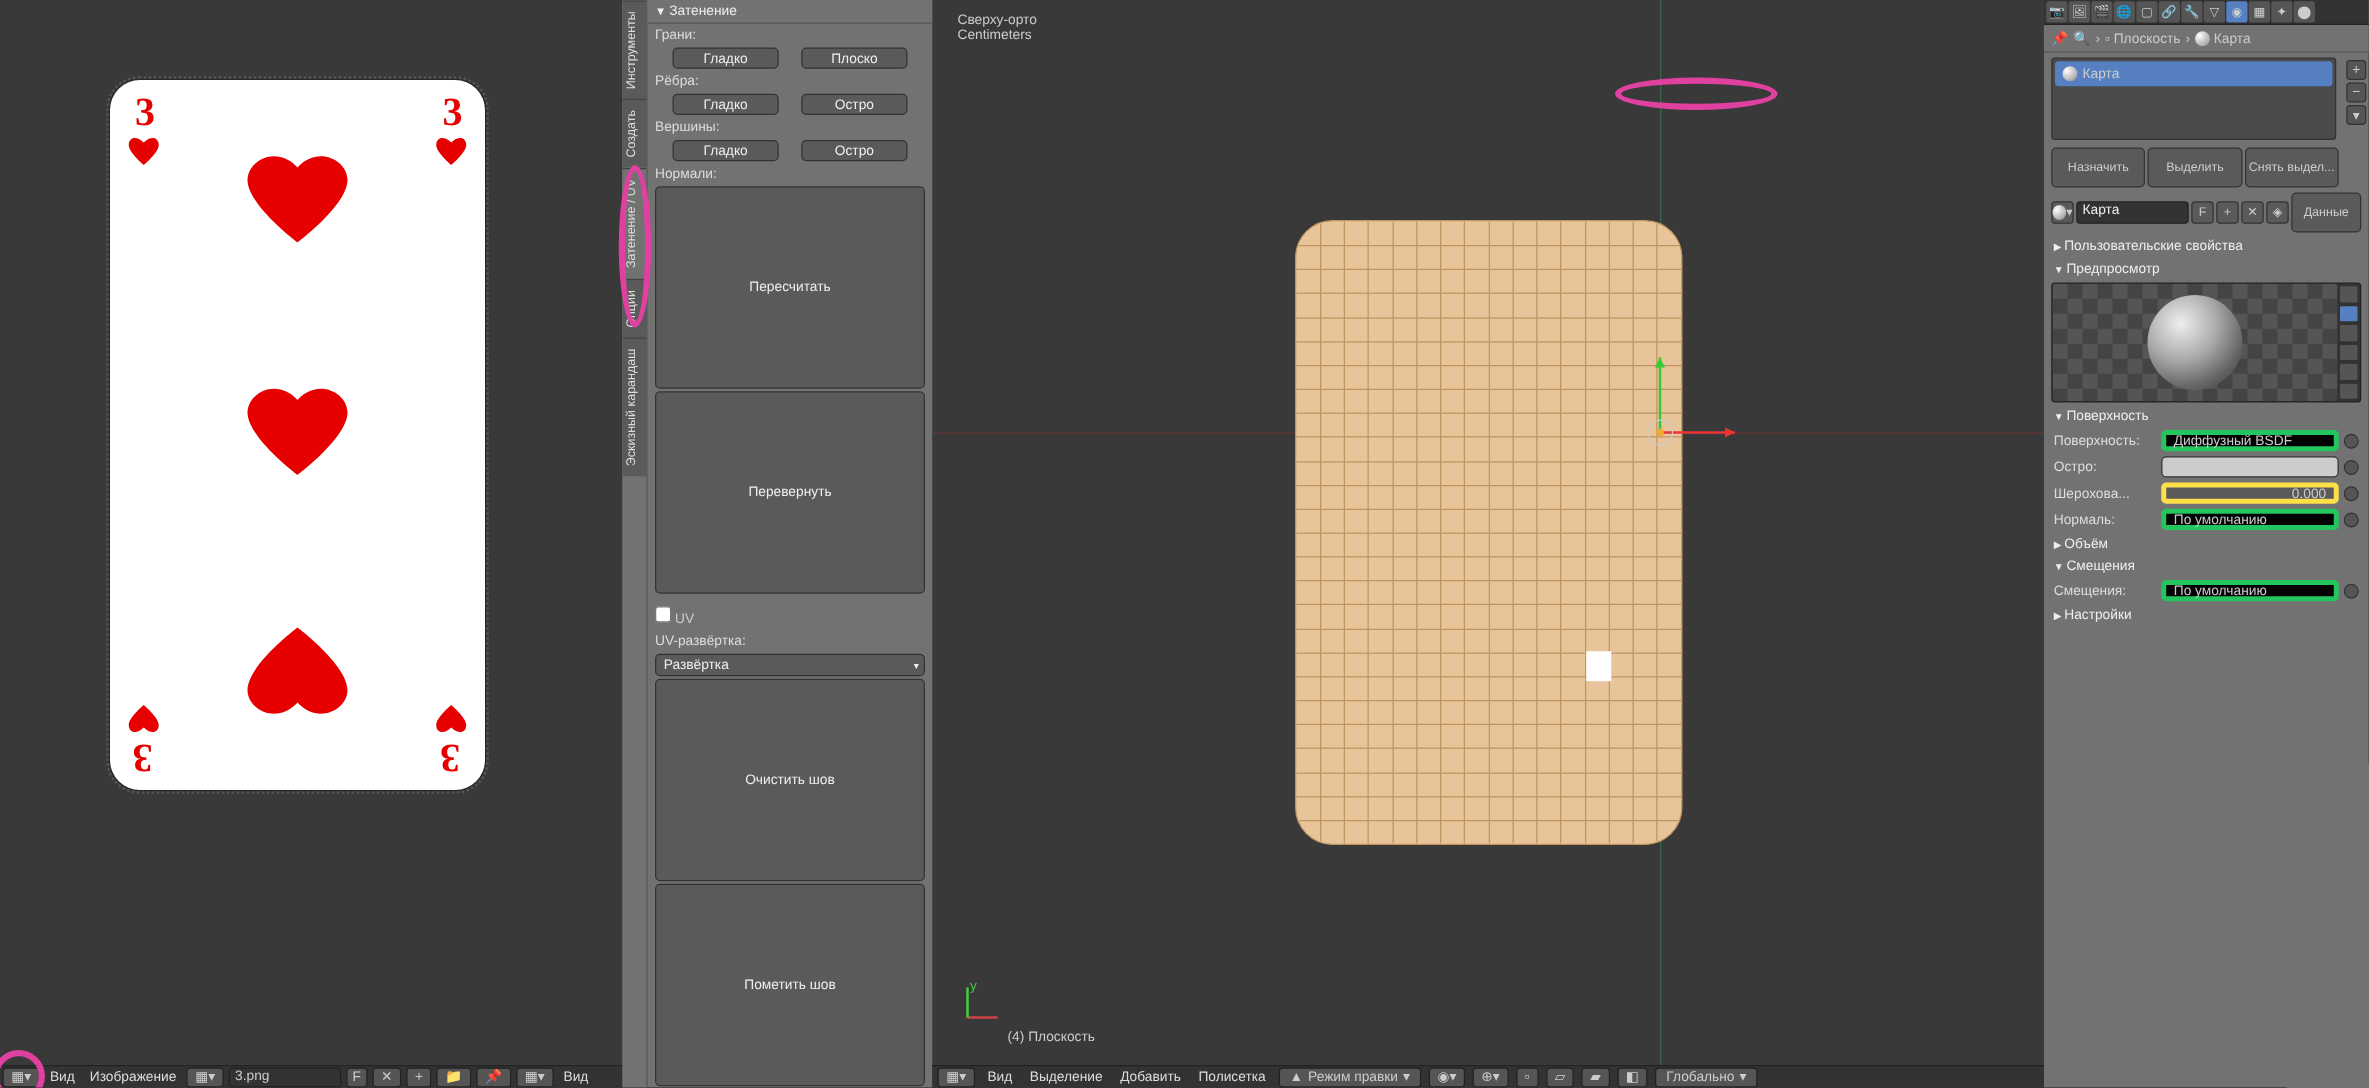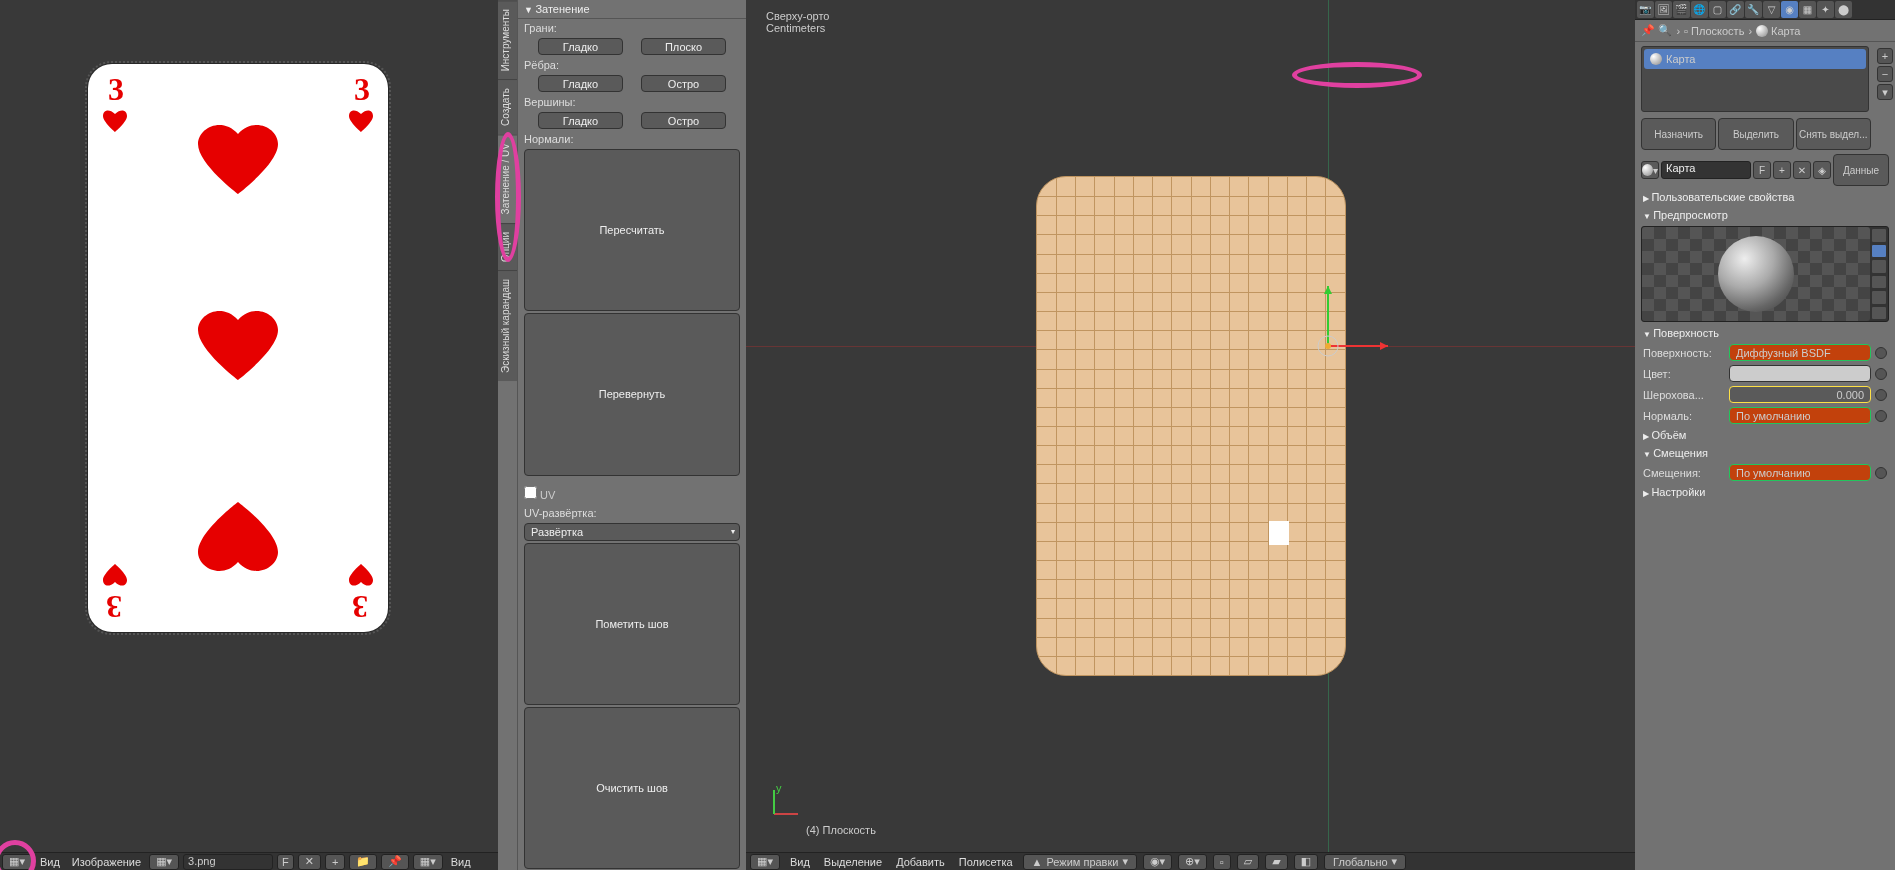--- a/index.html
+++ b/index.html
@@ -67,24 +67,24 @@
 .section-expand.collapsed::before{content:"▶ ";font-size:8px}
 .section-expand.expanded::before{content:"▼ ";font-size:8px}
 .preview-box{margin:2px 6px;height:96px;background:#333;border:1px solid #222;border-radius:3px;position:relative;display:flex}
 .preview-img{flex:1;background:repeating-conic-gradient(#444 0 90deg,#555 0 180deg) 0 0/24px 24px;position:relative;border-radius:3px;overflow:hidden}
 .sphere{position:absolute;left:50%;top:50%;transform:translate(-50%,-50%);width:76px;height:76px;border-radius:50%;background:radial-gradient(circle at 35% 30%,#eee,#aaa 40%,#666 70%,#333)}
 .preview-side{width:18px;display:flex;flex-direction:column;gap:1px;padding:1px}
 .pv-btn{flex:1;background:#555;border:1px solid #333;border-radius:2px;cursor:pointer}
 .pv-btn.active{background:#5680c2}
 .prop-row{display:flex;padding:2px 8px;align-items:center;gap:4px}
 .prop-label{width:82px;font-size:11px;color:#ddd;overflow:hidden;text-overflow:ellipsis;white-space:nowrap}
-.prop-val{flex:1;background:#c2410c;border:1px solid #22c55e;border-radius:4px;height:17px;display:flex;align-items:center;padding:0 6px;font-size:11px;cursor:pointer;position:relative}
+.prop-val{flex:1;background:#000000;border:4px solid #22c55e;border-radius:4px;height:17px;display:flex;align-items:center;padding:0 6px;font-size:11px;cursor:pointer;position:relative}
 .prop-dot{width:12px;height:12px;background:#555;border:1px solid #333;border-radius:50%;cursor:pointer}
 .color-swatch{flex:1;background:#ccc;border:1px solid #333;border-radius:4px;height:17px;cursor:pointer}
-.num-field{flex:1;background:#5a5a5a;border:1px solid #fde047;border-radius:4px;height:17px;display:flex;align-items:center;justify-content:flex-end;padding:0 6px;font-size:11px}
+.num-field{flex:1;background:#5a5a5a;border:4px solid #fde047;border-radius:4px;height:17px;display:flex;align-items:center;justify-content:flex-end;padding:0 6px;font-size:11px}
 .icon-sphere{width:12px;height:12px;border-radius:50%;background:radial-gradient(circle at 30% 30%,#fff,#888)}
 .white-square{position:absolute;width:20px;height:24px;background:#fff;right:56px;bottom:130px}
 </style>
 </head>
 <body>
 
 <div class="circle-mark" style="left:-6px;bottom:-12px;width:42px;height:42px"></div>
 <div class="circle-mark" style="left:495px;top:132px;width:26px;height:130px;border-radius:50%/50%"></div>
 <div class="circle-mark" style="left:1292px;top:62px;width:130px;height:26px;border-radius:50%/50%"></div>
 
@@ -163,22 +163,22 @@
     <div class="btn-row">
           <div class="btn">Гладко</div>
           <div class="btn">Остро</div>
         </div>
     <div class="section-label">Нормали:</div>
     <div class="btn btn-full">Пересчитать</div>
     <div class="btn btn-full">Перевернуть</div>
     <div class="section-label" style="margin-top:6px"><input type="checkbox" style=""> <span>UV</span></div>
     <div class="section-label">UV-развёртка:</div>
     <div class="dropdown-btn">Развёртка</div>
+    <div class="btn btn-full">Очистить шов</div>
     <div class="btn btn-full">Пометить шов</div>
-    <div class="btn btn-full">Очистить шов</div>
   </div>
 </div>
 
 <div class="viewport">
   <div class="vp-area">
     <div class="vp-label">
       <div>Сверху-орто</div>
       <div>Centimeters</div>
     </div>
 
@@ -337,21 +337,21 @@
       <div class="pv-btn"></div>
     </div>
   </div>
   <div class="section-expand expanded">Поверхность</div>
   <div class="prop-row">
     <div class="prop-label">Поверхность:</div>
     <div class="prop-val">Диффузный BSDF</div>
     <div class="prop-dot"></div>
   </div>
   <div class="prop-row">
-    <div class="prop-label">Цвет:</div>
+    <div class="prop-label">Остро:</div>
     <div class="color-swatch"></div>
     <div class="prop-dot"></div>
   </div>
   <div class="prop-row">
     <div class="prop-label">Шерохова...</div>
     <div class="num-field">0.000</div>
     <div class="prop-dot"></div>
   </div>
   <div class="prop-row">
     <div class="prop-label">Нормаль:</div>

